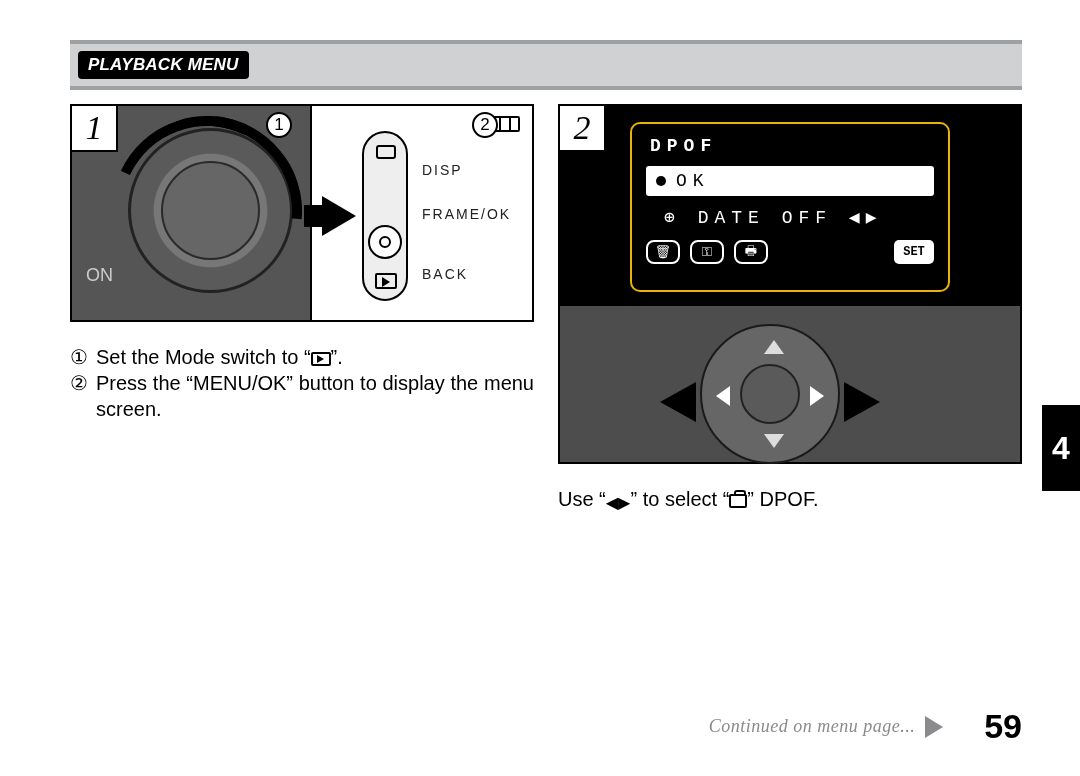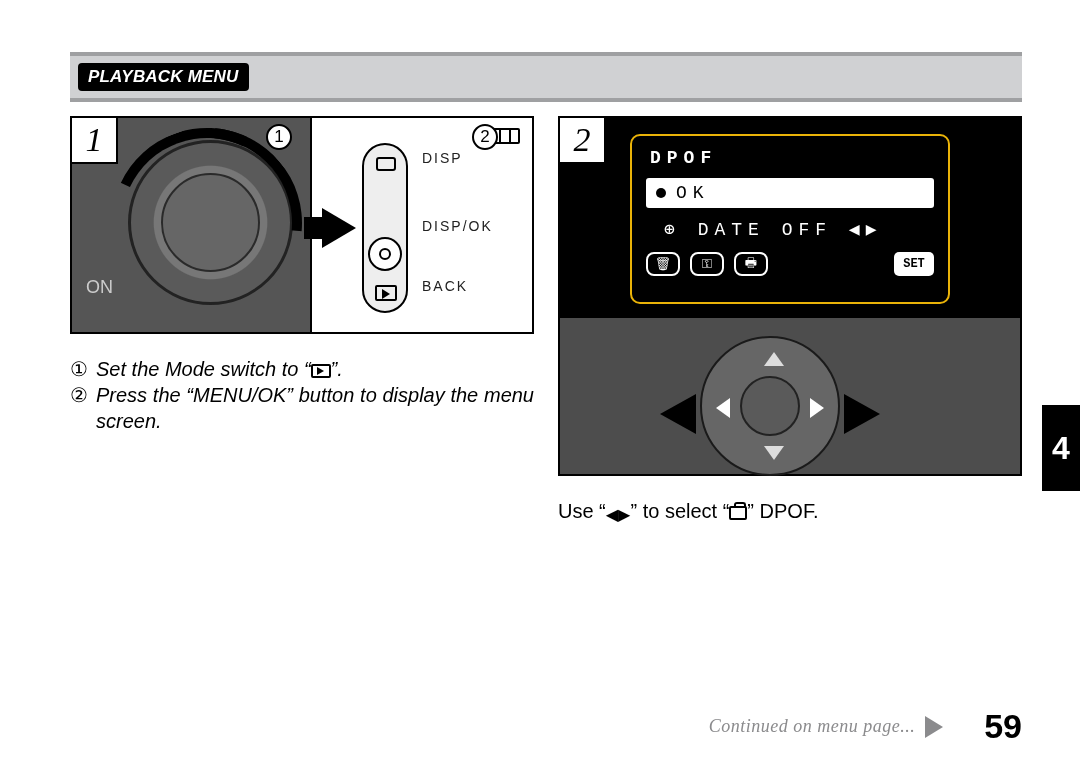--- a/index.html
+++ b/index.html
@@ -6,21 +6,21 @@
   html, body { margin:0; padding:0; }
   body {
     width:1080px; height:776px;
     background:#fff;
     font-family: Helvetica, Arial, sans-serif;
     color:#000;
     position:relative;
   }
   .page {
     width:1080px; height:776px;
-    padding:52px 58px 30px 70px;
+    padding:40px 58px 30px 70px;
     position:relative;
   }
 
   
   .header-bar {
     height:50px;
     background: linear-gradient(to bottom,#9fa0a2 0 4px,#d0d1d3 4px 46px,#9fa0a2 46px 50px);
     display:flex; align-items:center;
     padding-left:8px;
     margin-bottom:14px;
@@ -68,21 +68,21 @@
 
   
   .instr {
     font-size:20px;
     line-height:1.3;
     font-family: Helvetica, Arial, sans-serif;
   }
   .instr .nowrap { white-space:nowrap; }
   .instr .row { display:flex; }
   .instr .num { width:26px; flex:0 0 26px; }
-  .instr .txt { flex:1 1 auto; text-align:justify; text-justify:inter-word;font-style:italic; }
+  .instr .txt { flex:1 1 auto; text-align:justify; text-justify:inter-word; }
 
   
   .fig1 { height:218px; }
   .fig1-inner{position:absolute; inset:0; overflow:hidden;}
   .fig1 .left-panel{
     position:absolute; left:0; top:0; width:240px; height:100%;
     background:#555;
   }
   .fig1 .vline{position:absolute; left:238px; top:0; width:2px; height:100%; background:#000;}
   
@@ -122,21 +122,21 @@
     border:2px solid #000; border-radius:24px; background:#eee;
   }
   .slider-dot{position:absolute; left:4px; top:92px; width:34px;height:34px;border-radius:50%;
     background:#fff; border:2px solid #000;}
   .slider-dot::after{content:"";position:absolute;inset:9px;border:2px solid #000;border-radius:50%;}
   .slider-cam{position:absolute; left:12px; top:12px; width:20px;height:14px; border:2px solid #000;border-radius:3px;}
   .slider-play{position:absolute; left:11px; bottom:10px; width:22px;height:16px;}
   .pb-icon{display:inline-block;width:22px;height:16px;border:2px solid #000;position:relative;border-radius:2px;}
   .pb-icon::after{content:"";position:absolute;left:5px;top:2px;border-left:8px solid #000;border-top:5px solid transparent;border-bottom:5px solid transparent;}
   .slider-lbl{position:absolute; font-size:14px; letter-spacing:2px; color:#222;}
-  .lbl-disp{left:350px; top:32px;}
+  .lbl-disp{left:350px; top:56px;}
   .lbl-menu{left:350px; top:100px;}
   .lbl-back{left:350px; top:160px;}
 
   
   .big-arrow{
     position:absolute; left:250px; top:90px; width:0;height:0;
     border-top:20px solid transparent;
     border-bottom:20px solid transparent;
     border-left:34px solid #000;
   }
@@ -241,21 +241,21 @@
           <div class="arrow-arc2"></div>
           <div class="on-label">ON</div>
 
           <div class="slider-hole">
             <span class="slider-cam"></span>
             <span class="slider-dot"></span>
             <span class="slider-play"><span class="pb-icon"></span></span>
           </div>
           <div class="big-arrow"></div>
           <span class="slider-lbl lbl-disp">DISP</span>
-          <span class="slider-lbl lbl-menu">DISP/OK</span>
+          <span class="slider-lbl lbl-menu">FRAME/OK</span>
           <span class="slider-lbl lbl-back">BACK</span>
 
           <div class="callout a">1</div>
           <div class="callout b">2</div>
           <div class="batt">
               <div></div>
               <div></div>
               <div></div>
             </div>
         </div>

